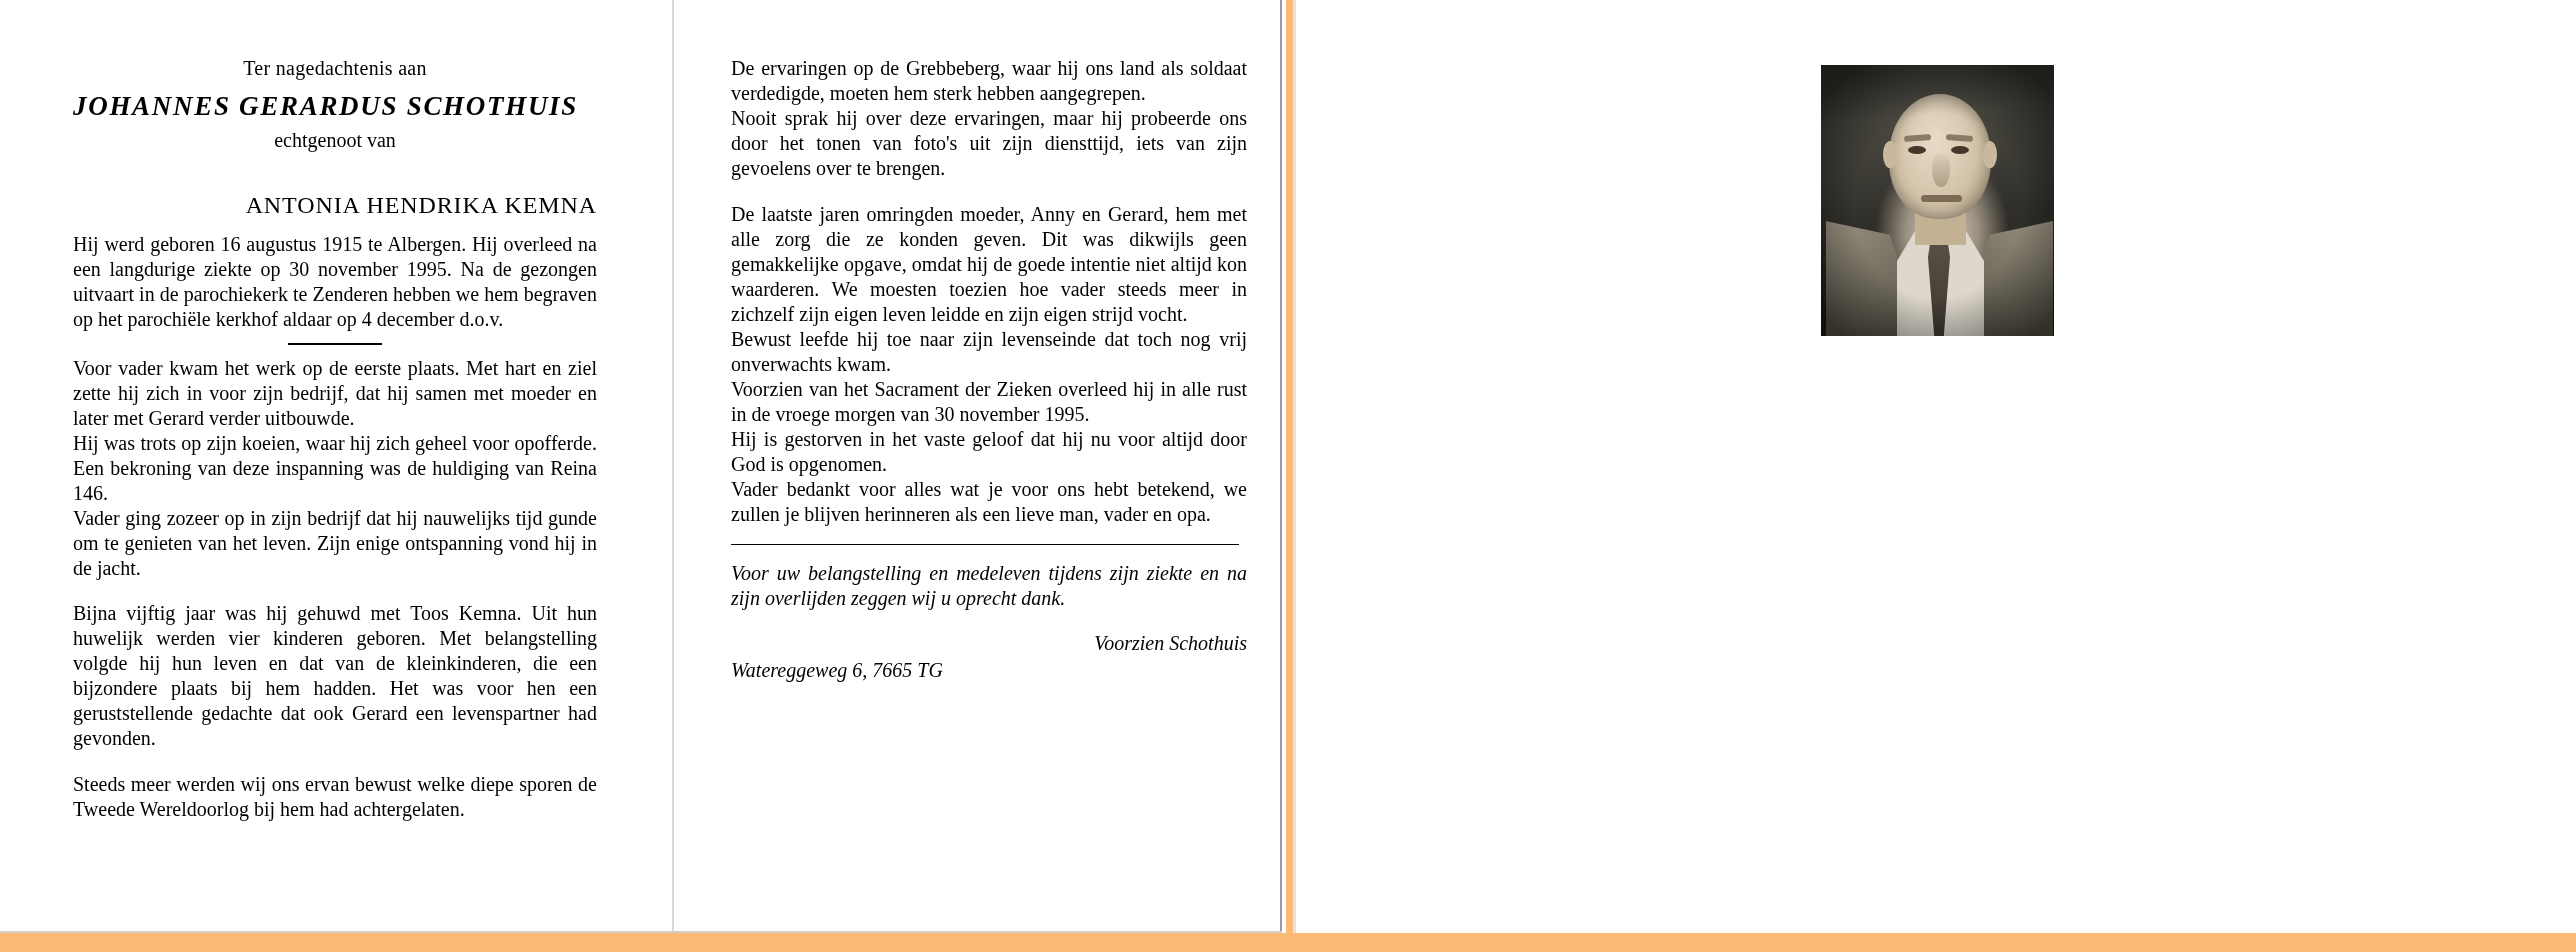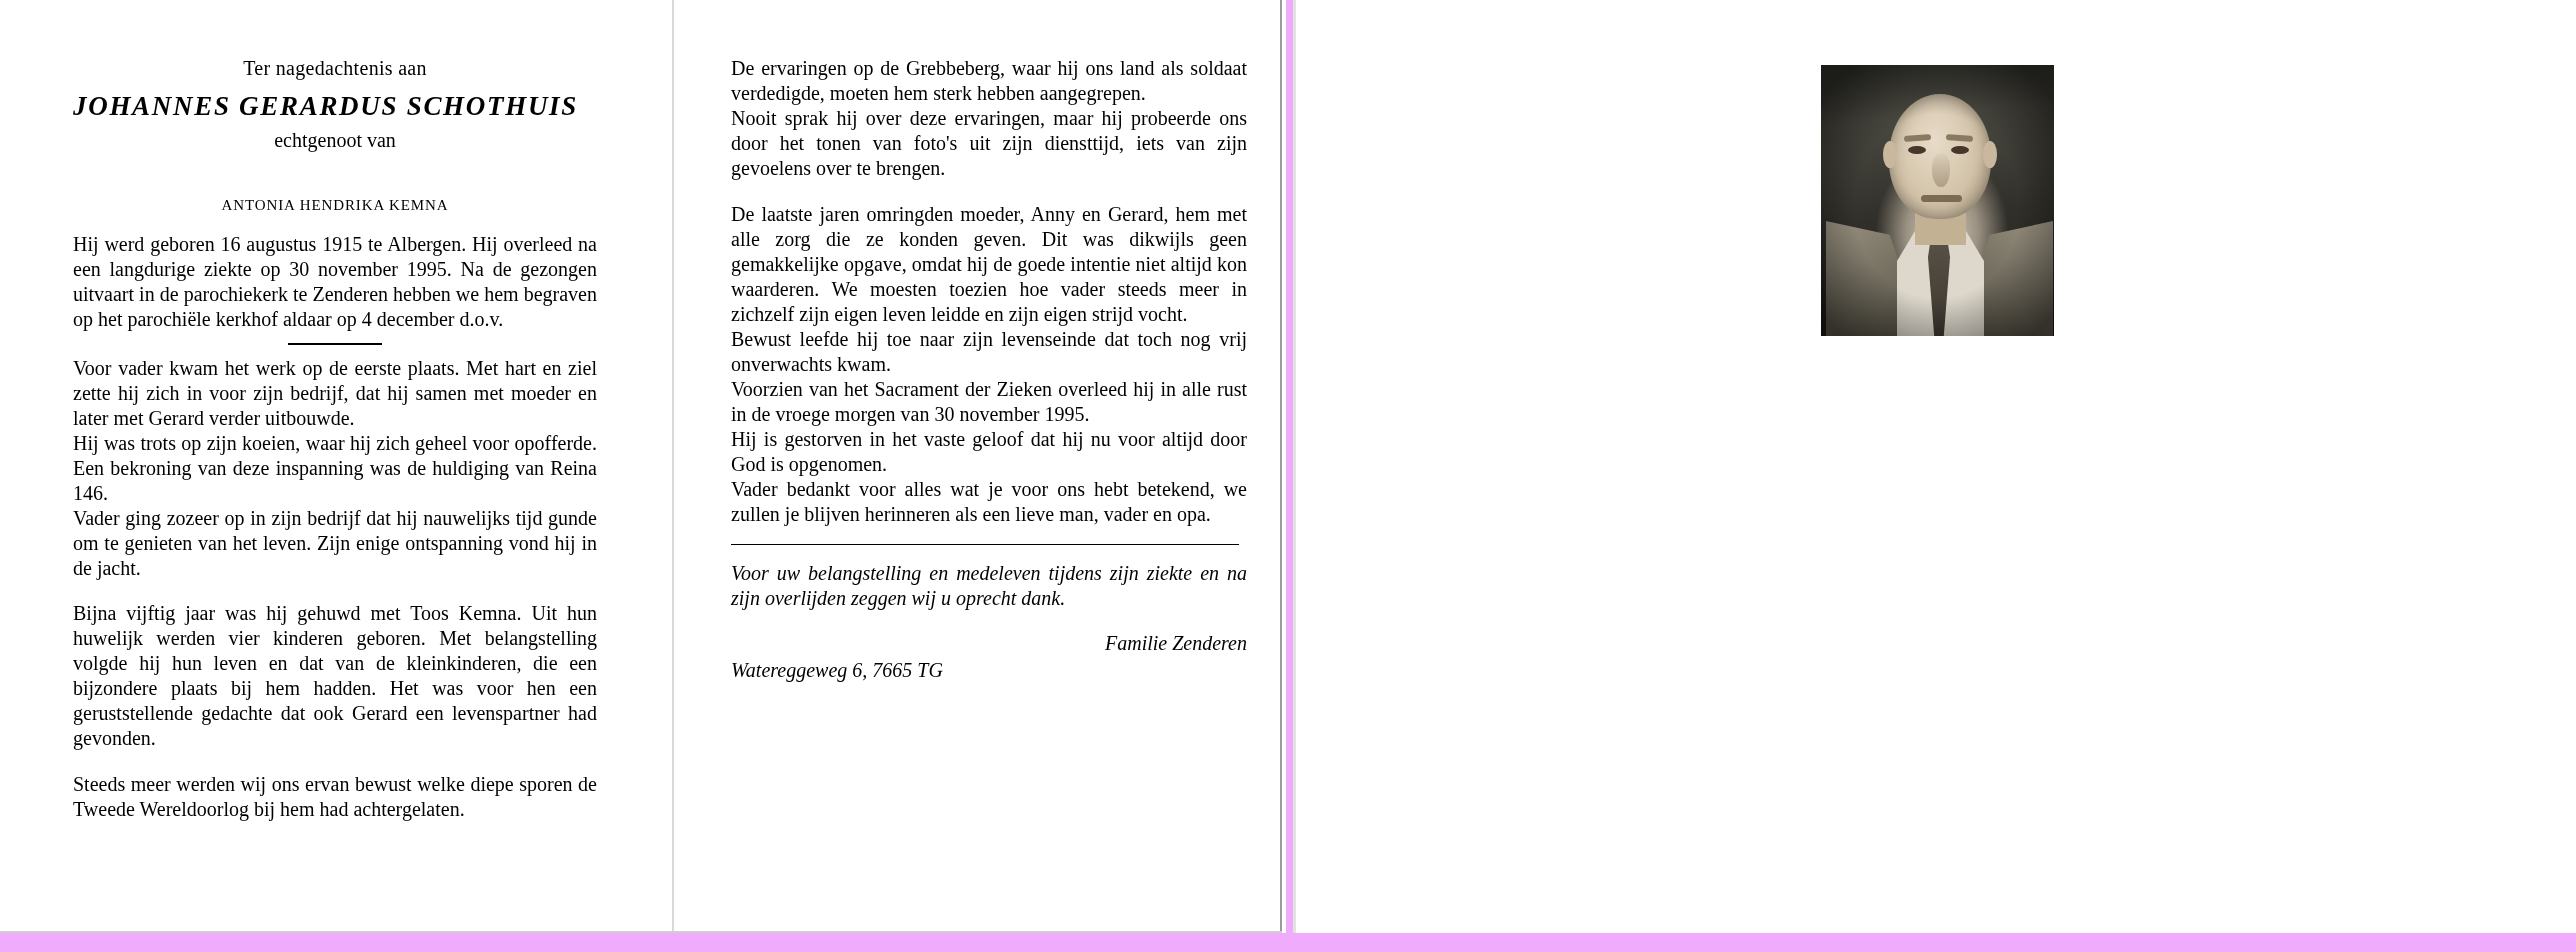--- a/index.html
+++ b/index.html
@@ -11,21 +11,21 @@
     width: 2576px;
     height: 953px;
     font-family: "Liberation Serif", serif;
     color: #000000;
     overflow: hidden;
   }
   .page {
     position: relative;
     width: 2576px;
     height: 953px;
-    background: #f0abfc;
+    background: #fdba74;
   }
 
   
   .card {
     position: absolute;
     left: 0px;
     top: 0px;
     width: 1286px;
     height: 933px;
     background: #ffffff;
@@ -87,22 +87,22 @@
     font-variant: small-caps;
     text-transform: uppercase;
     font-style: italic;
   }
   .echtgenoot {
     text-align: center;
     font-size: 20px;
     margin-bottom: 4.8px;
   }
   .spouse {
-    text-align: center;
-    font-size: 15px;
+    text-align: right;
+    font-size: 24px;
     letter-spacing: 0.9px;
     margin-bottom: 14.3px;
     text-transform: uppercase;
     margin-top: 40px;
   }
 
   p.para {
     margin: 0 0 0 0;
     text-align: justify;
     text-justify: inter-word;
@@ -282,21 +282,21 @@
       <div class="gap"></div>
       <p class="para">De laatste jaren omringden moeder, Anny en Gerard, hem met alle zorg die ze konden geven. Dit was dikwijls geen gemakkelijke opgave, omdat hij de goede intentie niet altijd kon waarderen. We moesten toezien hoe vader steeds meer in zichzelf zijn eigen leven leidde en zijn eigen strijd vocht.</p>
       <p class="para">Bewust leefde hij toe naar zijn levenseinde dat toch nog vrij onverwachts kwam.</p>
       <p class="para">Voorzien van het Sacrament der Zieken overleed hij in alle rust in de vroege morgen van 30 november 1995.</p>
       <p class="para">Hij is gestorven in het vaste geloof dat hij nu voor altijd door God is opgenomen.</p>
       <p class="para">Vader bedankt voor alles wat je voor ons hebt betekend, we zullen je blijven herinneren als een lieve man, vader en opa.</p>
 
       <div class="rule-wide"></div>
 
       <div class="thanks">Voor uw belangstelling en medeleven tijdens zijn ziekte en na zijn overlijden zeggen wij u oprecht dank.</div>
-      <div class="family">Familie Zenderen</div>
+      <div class="family">Voorzien Schothuis</div>
       <div class="place">Watereggeweg 6, 7665 TG</div>
     </div>
 
     <div class="card-fold"></div>
     <div class="card-edge"></div>
     <div class="card-bottom"></div>
   </div>
 
   <div class="seam"></div>
 

